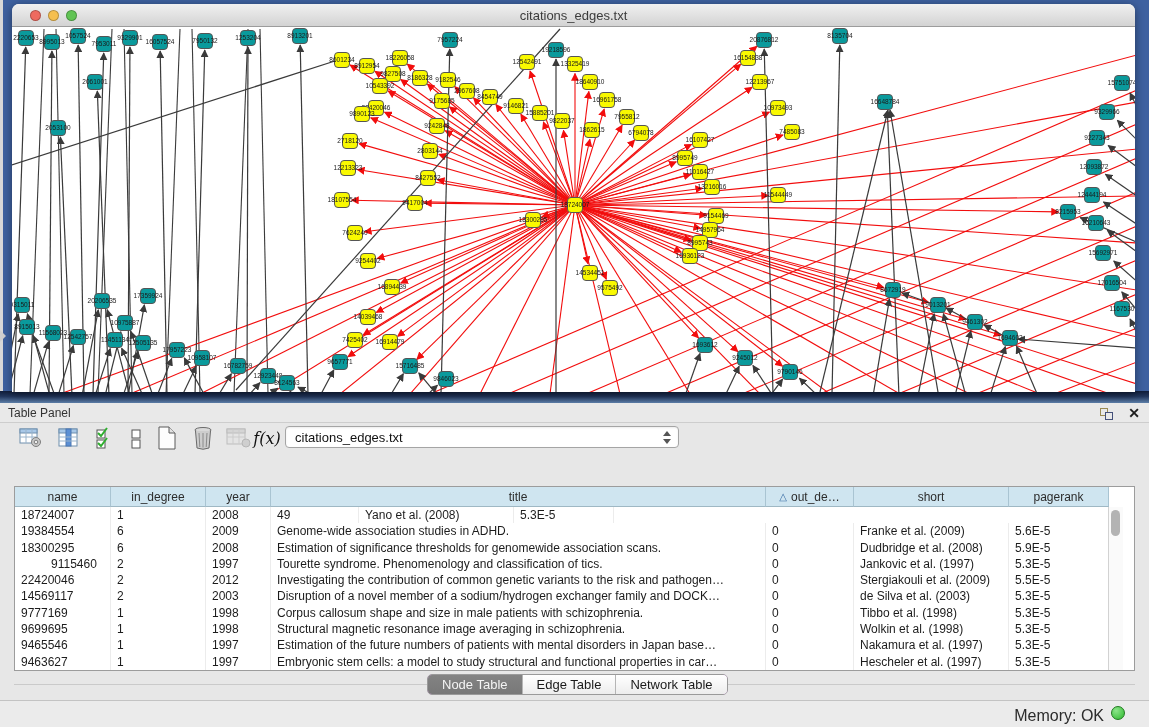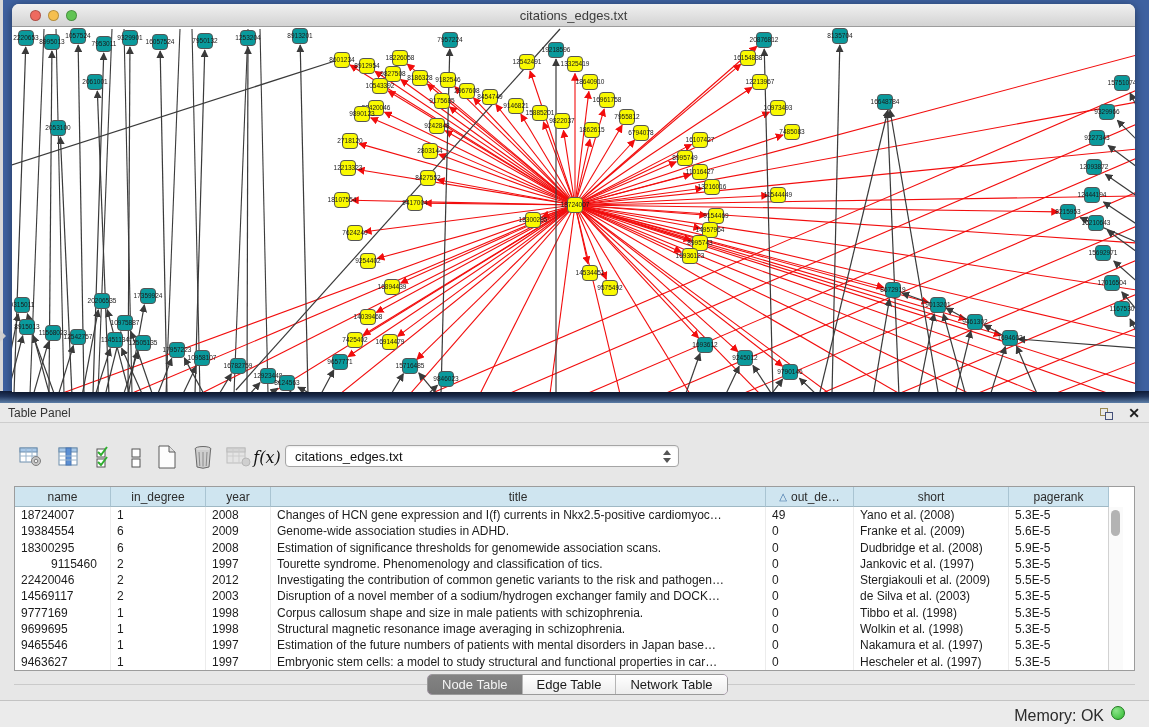--- a/index.html
+++ b/index.html
@@ -23,21 +23,21 @@
   
   .panelhdr{position:absolute;left:0;top:403px;width:1149px;height:20px;background:#e9e9e9;
     border-bottom:1px solid #cdcdcd;box-sizing:border-box;}
   .panelhdr .ptitle{position:absolute;left:8px;top:3px;font-size:12px;color:#333;}
   .float-ic{position:absolute;left:1100px;top:5px;width:14px;height:12px;cursor:pointer;}
   .float-ic .b1{position:absolute;left:0;top:0;width:8px;height:8px;border:1px solid #9a8a52;box-sizing:border-box;background:transparent;}
   .float-ic .b2{position:absolute;left:5px;top:4px;width:8px;height:8px;border:1px solid #44507a;box-sizing:border-box;background:#e9e9e9;}
   .close-ic{position:absolute;left:1126px;top:2px;width:16px;height:16px;font-size:14px;font-weight:bold;color:#1d1d1d;
     text-align:center;line-height:16px;cursor:pointer;}
   
-  .toolbar{position:absolute;left:0;top:418px;width:963px;height:60px;}
+  .toolbar{position:absolute;left:0;top:399px;width:963px;height:60px;}
   .icnbtn{position:absolute;top:24px;width:30px;height:30px;display:flex;align-items:center;justify-content:center;cursor:pointer;}
   .fx{font-family:"DejaVu Serif",serif;font-style:italic;font-size:16px;color:#111;}
   .combo{position:absolute;left:285px;top:27px;width:394px;height:22px;background:#fff;border:1px solid #a5a5a5;
     border-radius:4px;box-sizing:border-box;box-shadow:inset 0 1px 2px rgba(0,0,0,.08);cursor:pointer;}
   .combo .cval{position:absolute;left:9px;top:3px;font-size:13px;color:#111;}
   .combo .steppers{position:absolute;right:6px;top:3px;width:9px;height:14px;}
   .combo .up{position:absolute;left:0;top:1px;width:0;height:0;border-left:4px solid transparent;border-right:4px solid transparent;border-bottom:5px solid #555;}
   .combo .dn{position:absolute;left:0;bottom:0px;width:0;height:0;border-left:4px solid transparent;border-right:4px solid transparent;border-top:5px solid #555;}
   
   .tablewrap{position:absolute;left:14px;top:486px;width:1121px;height:185px;background:#fff;
@@ -787,21 +787,20 @@
       </div>
       <div class="th" style="width: 100px;">
         <span>pagerank</span>
       </div>
     </div>
   <div class="tbody" id="tbody">
       <div class="tr">
         <div class="td" style="width: 96px;">18724007</div>
         <div class="td" style="width: 95px;">1</div>
         <div class="td" style="width: 65px;">2008</div>
-        <div class="td" style="width: 495px;">Changes of HCN gene expression and I(f) currents in Nkx2.5-positive cardiomyoc…</div>
         <div class="td" style="width: 88px;">49</div>
         <div class="td" style="width: 155px;">Yano et al. (2008)</div>
         <div class="td" style="width: 100px;">5.3E-5</div>
       </div>
       <div class="tr">
         <div class="td" style="width: 96px;">19384554</div>
         <div class="td" style="width: 95px;">6</div>
         <div class="td" style="width: 65px;">2009</div>
         <div class="td" style="width: 495px;">Genome-wide association studies in ADHD.</div>
         <div class="td" style="width: 88px;">0</div>

